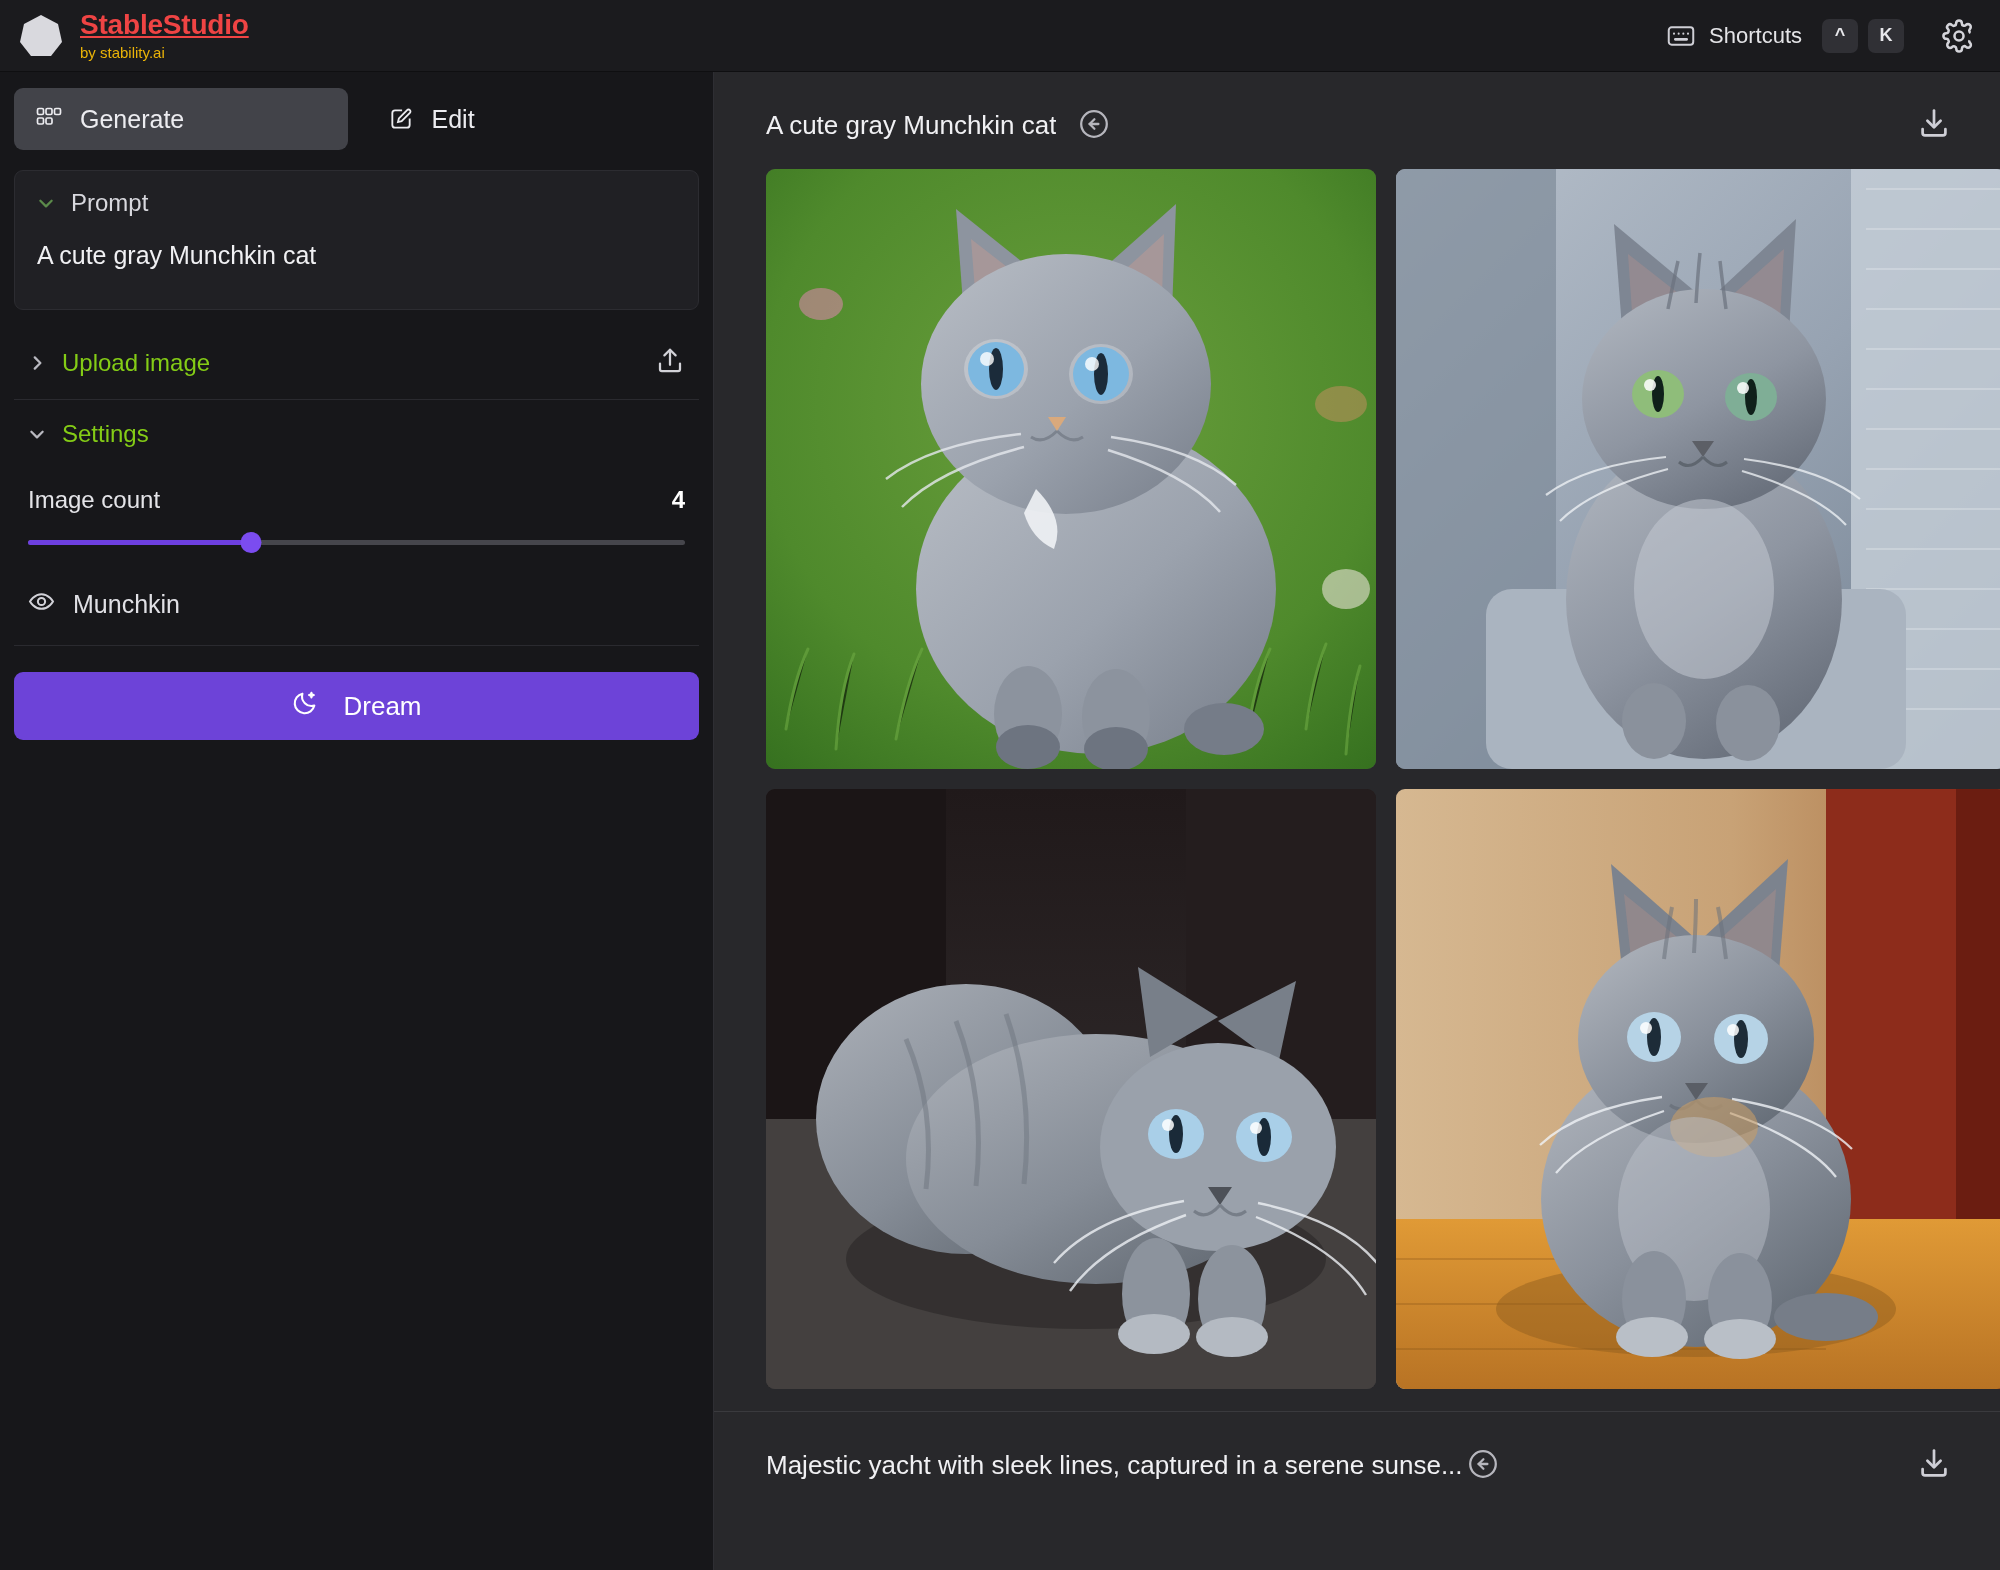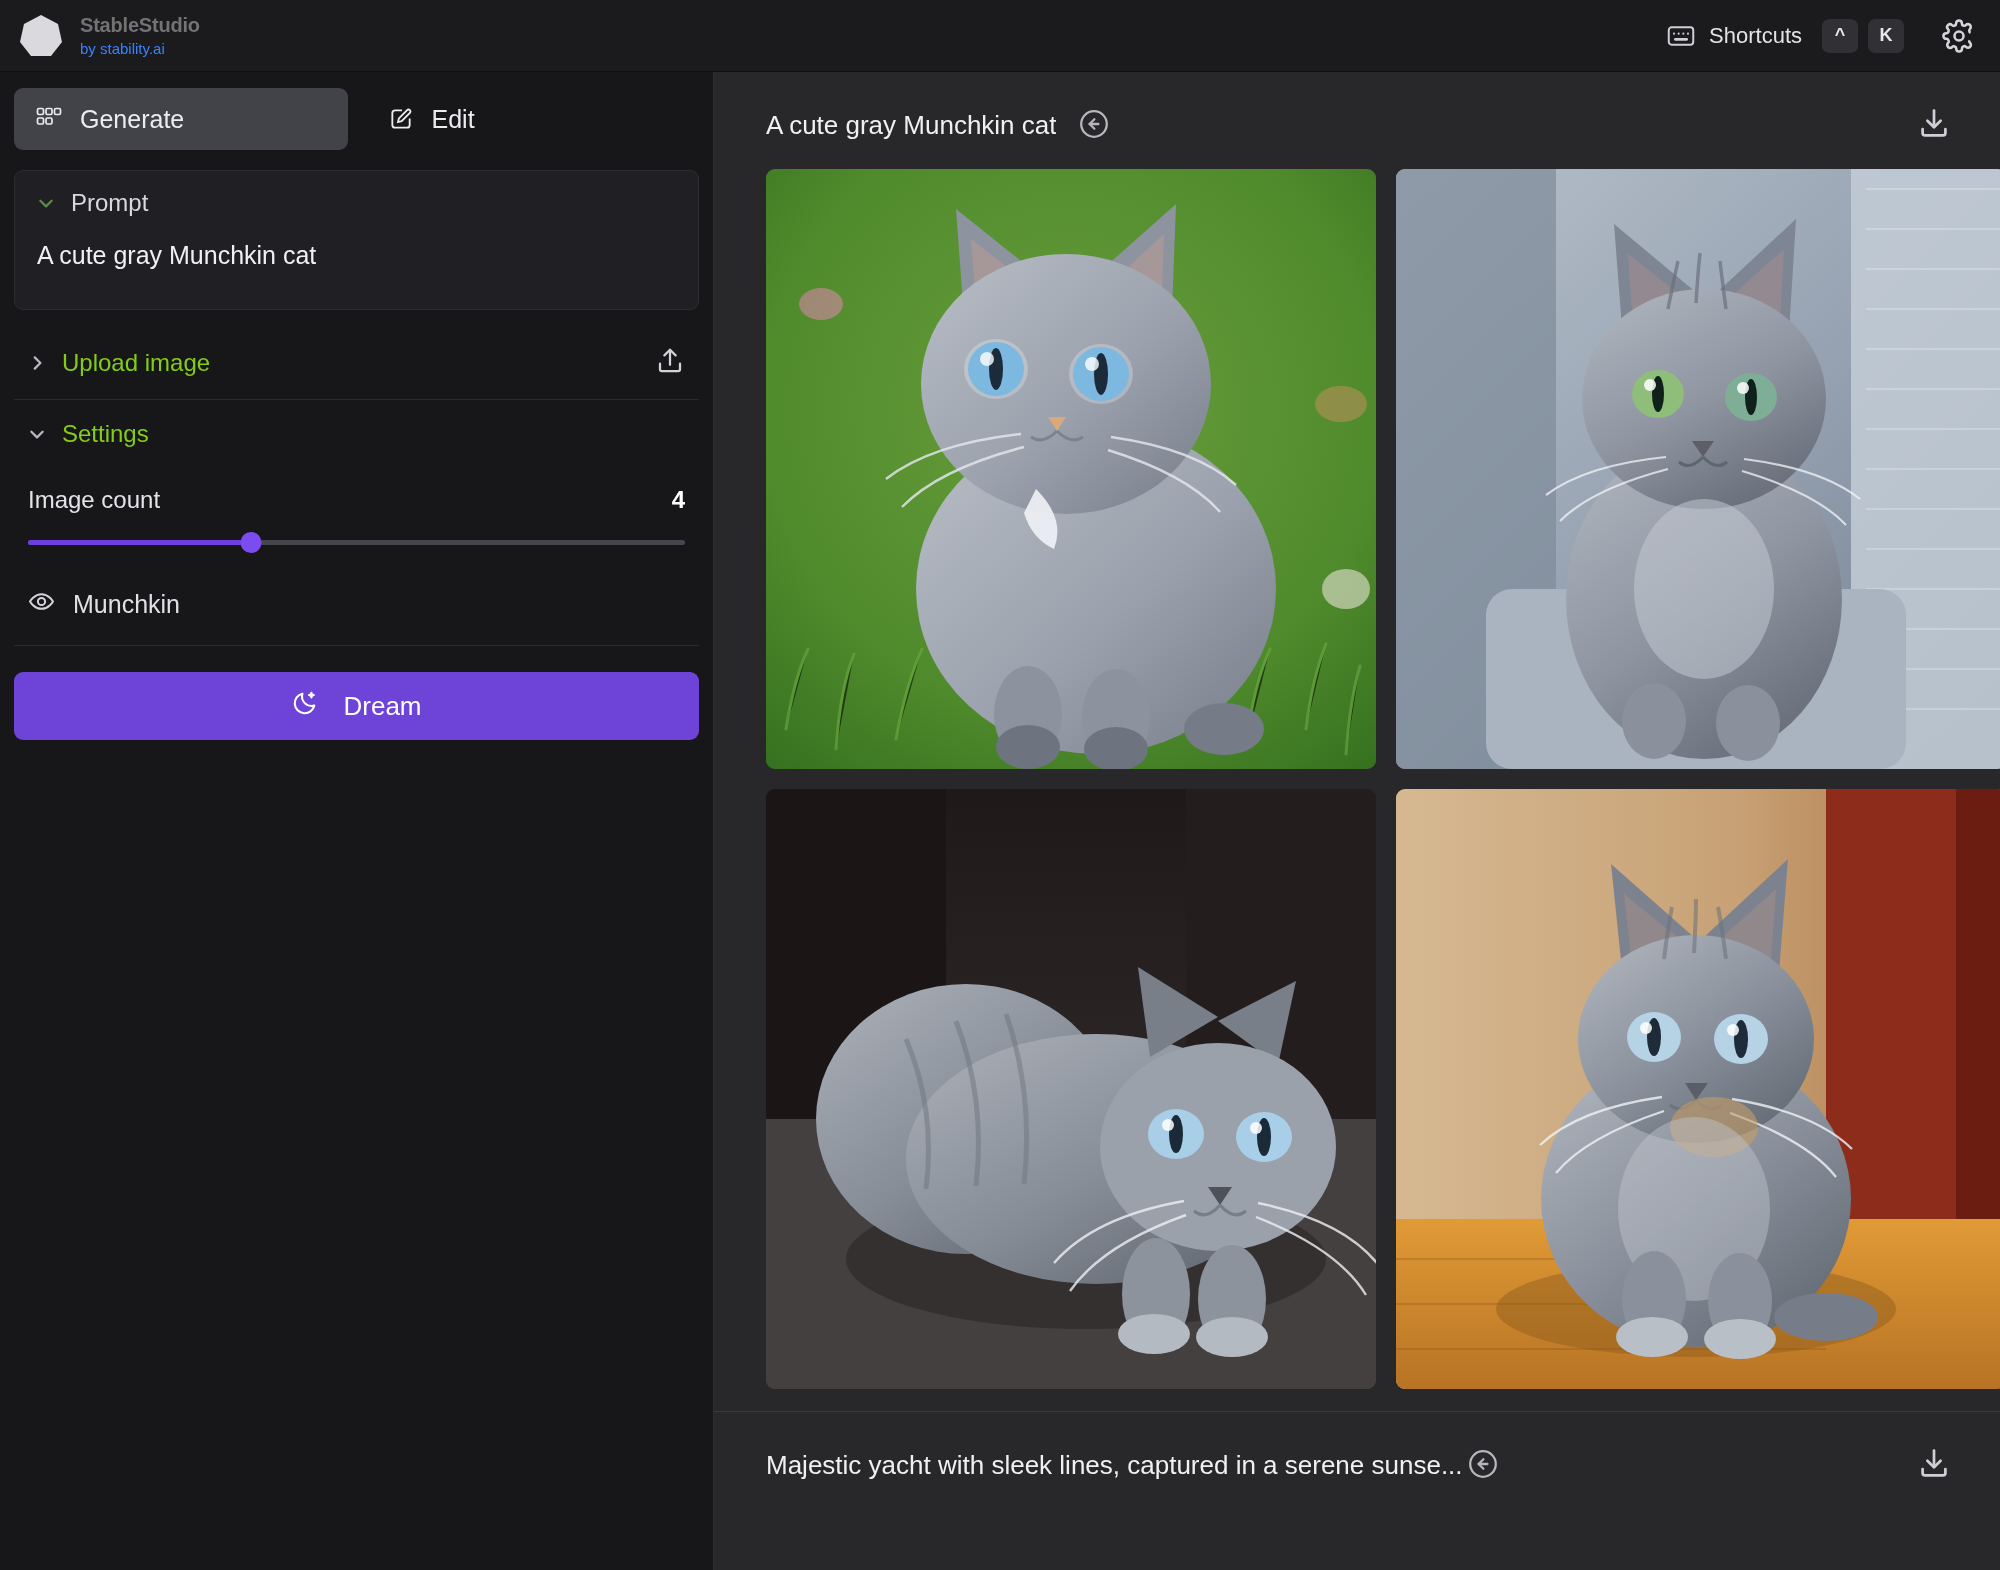--- a/index.html
+++ b/index.html
@@ -16,22 +16,22 @@
     height: 72px; flex: 0 0 72px;
     display: flex; align-items: center;
     padding: 0 24px 0 18px;
     background: #1b1b1e;
     border-bottom: 1px solid #0f0f11;
     position: relative;
   }
   .brand { display: flex; align-items: center; gap: 16px; }
   .brand-logo { width: 46px; height: 46px; display:block; }
   .brand-text { display: flex; flex-direction: column; justify-content:center; line-height:1; }
-  .brand-title { font-size: 20px; font-weight: 700; color: #737373; letter-spacing: -0.2px; }
-  .brand-sub { font-size: 15px; color: #3b82f6; margin-top: 6px; }
+  .brand-title { font-size: 28px; font-weight: 700; color: #ef4444; letter-spacing: -0.2px; text-decoration: underline; }
+  .brand-sub { font-size: 15px; color: #eab308; margin-top: 6px; }
 
   .topbar-right {
     margin-left: auto; display: flex; align-items: flex-start; gap: 16px;
   }
   .shortcuts-group { display: flex; align-items: center; gap: 14px; }
   .kbd-icon { width: 28px; height: 28px; display:block; }
   .shortcuts-label { font-size: 22px; color: #e3e3e6; }
   .keycaps { display: flex; gap: 10px; margin-left: 6px; }
   .keycap {
     min-width: 36px; height: 34px; border-radius: 7px;

